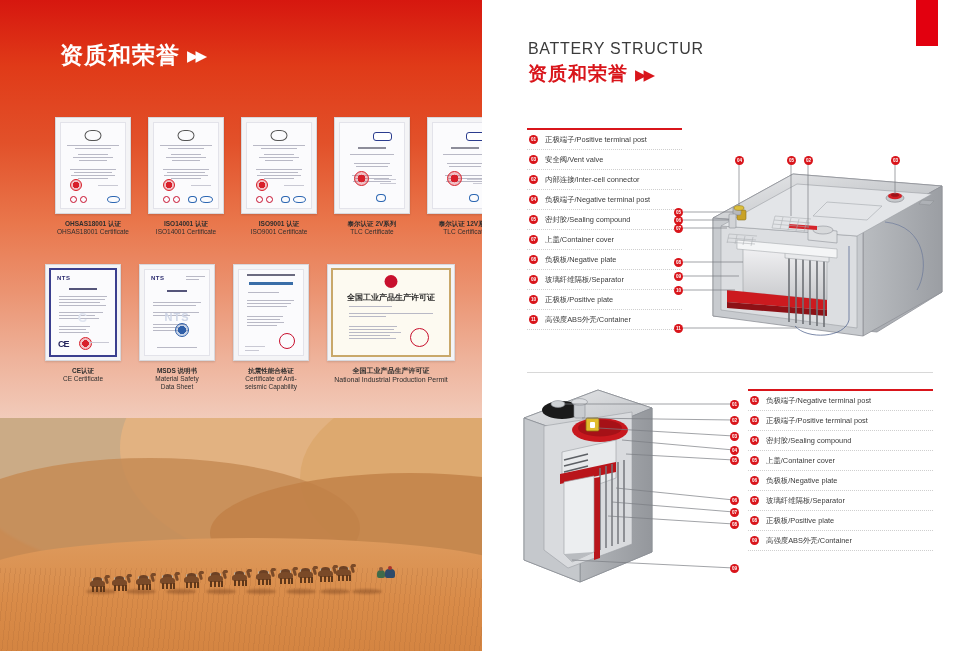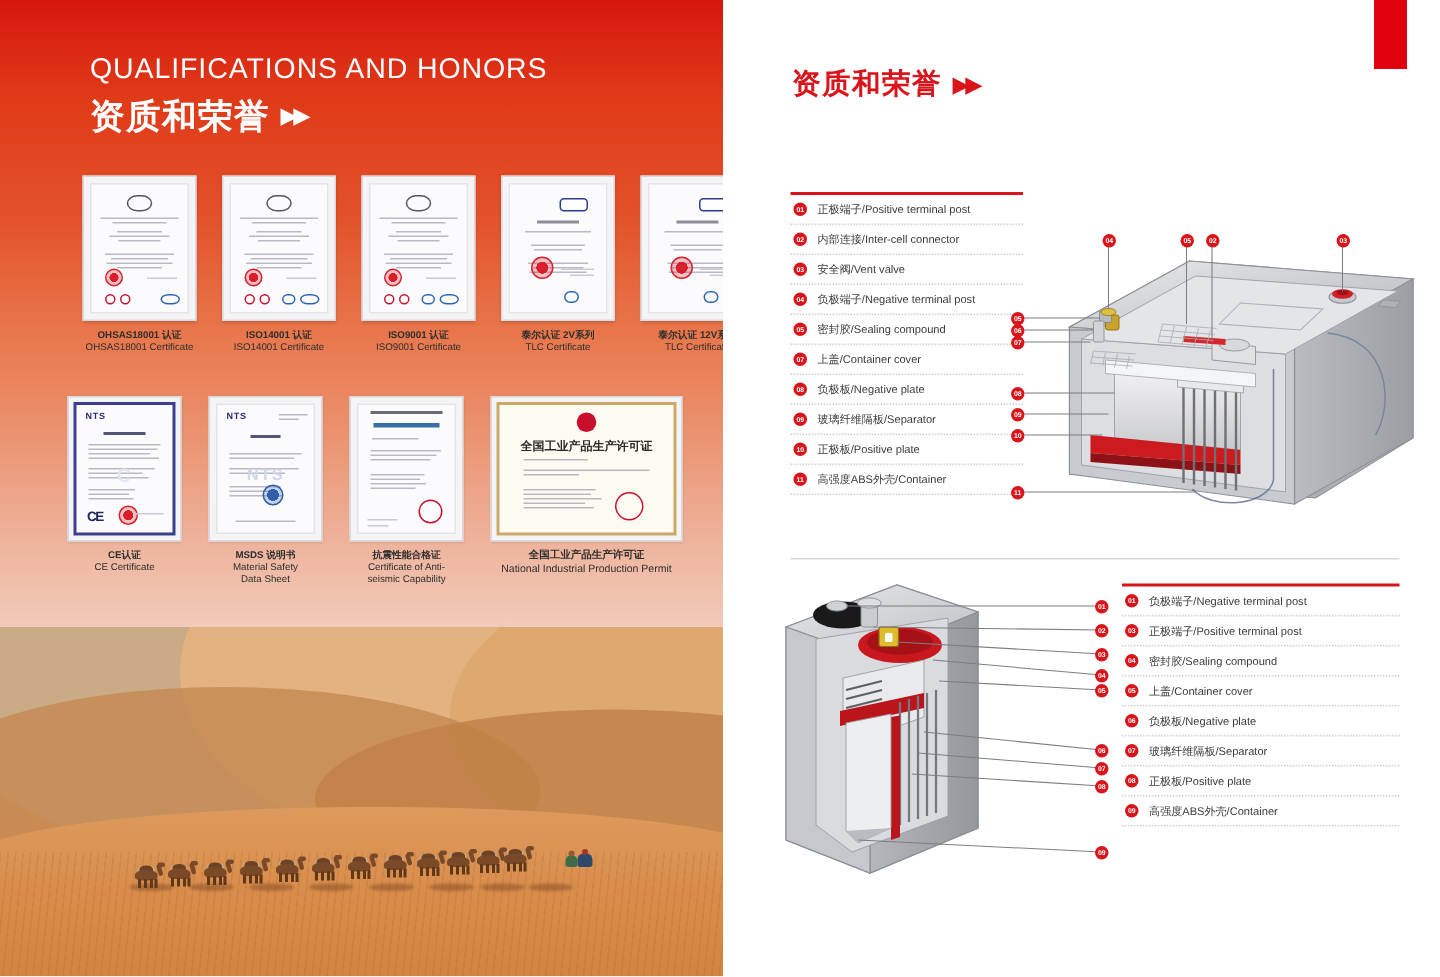--- a/index.html
+++ b/index.html
@@ -191,21 +191,20 @@
   }
 </style>
 </head>
 <body>
 
 <div class="page">
 
   <div class="left-panel">
 
     <div class="left-head">
-      <div class="en">QUALIFICATIONS AND HONORS</div>
       <div class="cn">
         <span>资质和荣誉</span>
         <span class="arrows">▶▶</span>
       </div>
     </div>
 
     <div class="cert-row cert-row-1">
 
       <div class="cert">
         <div class="cert-img">
@@ -669,39 +668,40 @@
             <div class="r-h"></div>
           </div>
       </div>
     </div>
   </div>
 
   <div class="right-panel">
     <div class="red-corner"></div>
 
     <div class="right-head">
+      <div class="en">BATTERY STRUCTUR</div>
       <div class="cn">
         <span>资质和荣誉</span>
         <span class="arrows">▶▶</span>
       </div>
     </div>
 
     <div class="legend legend-1">
       <div class="legend-bar"></div>
       <div class="legend-item">
           <span class="badge">01</span>
           <span class="legend-txt">正极端子/Positive terminal post</span>
         </div>
       <div class="legend-item">
+          <span class="badge">03</span>
+          <span class="legend-txt">安全阀/Vent valve</span>
+        </div>
+      <div class="legend-item">
           <span class="badge">02</span>
           <span class="legend-txt">内部连接/Inter-cell connector</span>
-        </div>
-      <div class="legend-item">
-          <span class="badge">03</span>
-          <span class="legend-txt">安全阀/Vent valve</span>
         </div>
       <div class="legend-item">
           <span class="badge">04</span>
           <span class="legend-txt">负极端子/Negative terminal post</span>
         </div>
       <div class="legend-item">
           <span class="badge">05</span>
           <span class="legend-txt">密封胶/Sealing compound</span>
         </div>
       <div class="legend-item">

